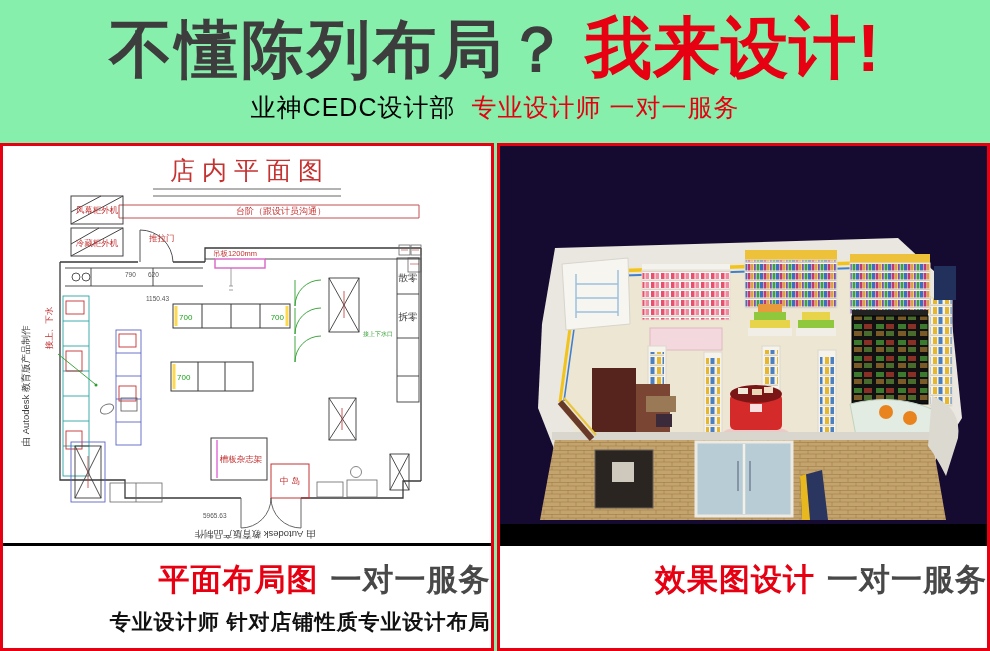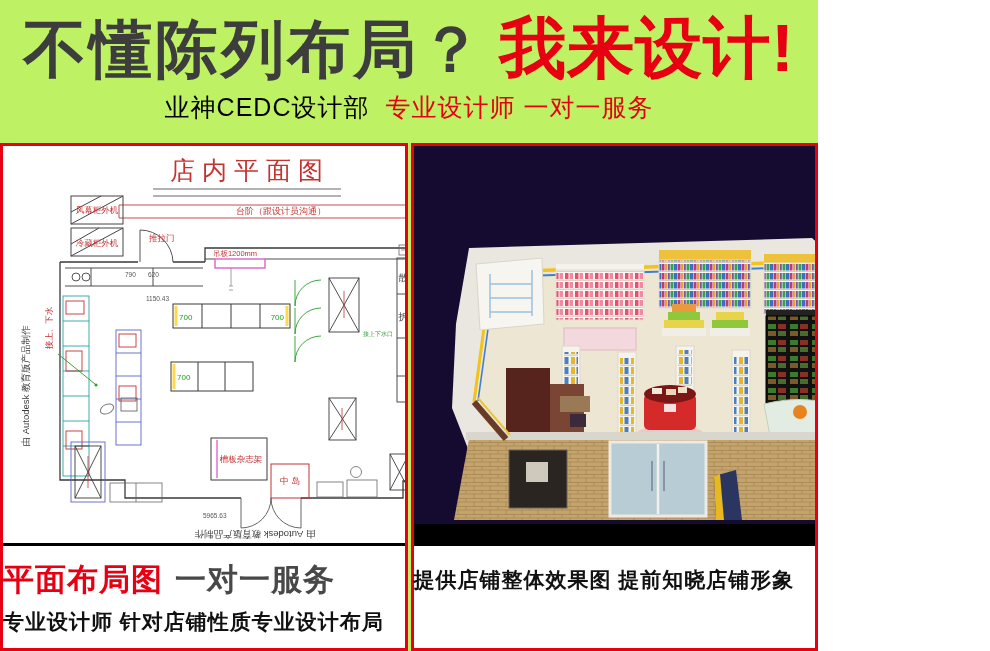--- a/index.html
+++ b/index.html
@@ -1,32 +1,32 @@
 <!DOCTYPE html>
 <html><head>
 <meta charset="utf-8">
 <style>
   html,body{margin:0;padding:0;background:#fff;}
-  .stage{width:818px;height:651px;background:#bef264;overflow:hidden;
+  .stage{width:990px;height:651px;background:#86efac;overflow:hidden;
          font-family:"Liberation Sans","DejaVu Sans",sans-serif;}
   
   .header{height:143px;text-align:center;overflow:hidden;}
   .headline{margin-top:4px;font-size:63px;line-height:1.3;font-weight:900;
             color:#3d3d3d;letter-spacing:3px;white-space:nowrap;}
   .headline .red{color:#e60012;font-size:67px;margin-left:14px;letter-spacing:1px;}
   .subheadline{font-size:25px;font-weight:normal;color:#000;margin-top:0;letter-spacing:1px;}
   .subheadline .red{color:#e60012;margin-left:16px;}
   
   .panels{display:flex;gap:3px;height:508px;}
   .panel{flex:1;border:3px solid #e60012;box-sizing:border-box;display:flex;
          flex-direction:column;background:#fff;min-width:0;}
   .panel-media{height:397px;border-bottom:3px solid #000;position:relative;overflow:hidden;}
   .panel--left  .panel-media{background:#ffffff;}
   .panel--right .panel-media{background:#150a30;}
-  .panel-caption{flex:1;text-align:left;padding-top:13px;background:#fff;}
+  .panel-caption{flex:1;text-align:right;padding-top:13px;background:#fff;}
   .caption-title{font-size:31px;font-weight:900;color:#484848;letter-spacing:1px;white-space:nowrap;}
   .caption-title .red{color:#e60012;margin-right:12px;}
   .caption-sub{font-size:21px;font-weight:bold;color:#111;margin-top:7px;letter-spacing:1px;white-space:nowrap;}
   svg text{font-family:"Liberation Sans","DejaVu Sans",sans-serif;}
 </style>
 </head>
 <body>
 
 <div class="stage">
 
@@ -333,18 +333,20 @@
             <line x1="250" y1="315" x2="250" y2="345" stroke="#667088" stroke-width="1.2"></line>
             <polygon points="300,330 322,324 328,374 302,374" fill="#2a3560"></polygon>
             <polygon points="300,330 306,328 310,374 302,374" fill="#e8b820"></polygon>
             <path d="M432,250 Q462,262 458,292 L446,330 Q436,310 428,300 Z" fill="#dcd9d0"></path>
             <polyline points="60,256 92,293" stroke="#6a3a28" stroke-width="6" fill="none"></polyline>
             <polyline points="64,252 96,289" stroke="#e8c63a" stroke-width="2" fill="none"></polyline>
           </g>
         </svg>
       </div>
       <div class="panel-caption">
-        <div class="caption-sub">提供店铺整体效果图 提前知晓店铺形象</div>
+        <div class="caption-title">
+          <span class="red">效果图设计</span><span>一对一服务</span>
+        </div>
       </div>
     </div>
 
   </div>
 </div>
 
 </body></html>

